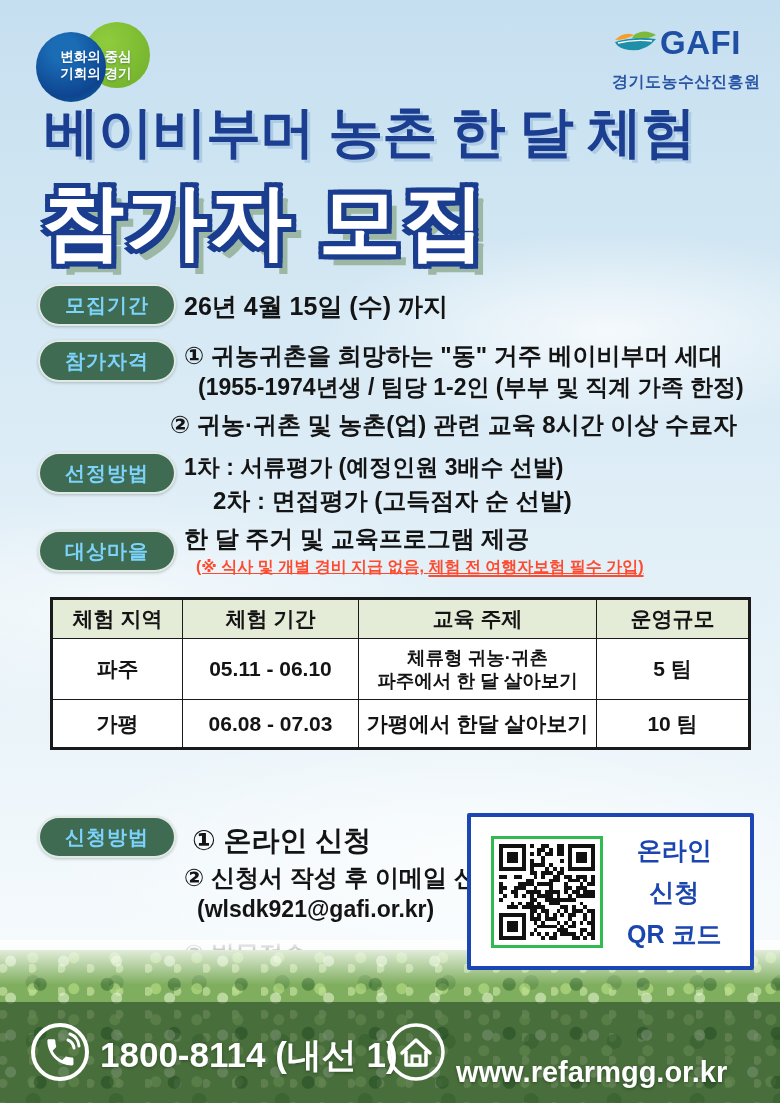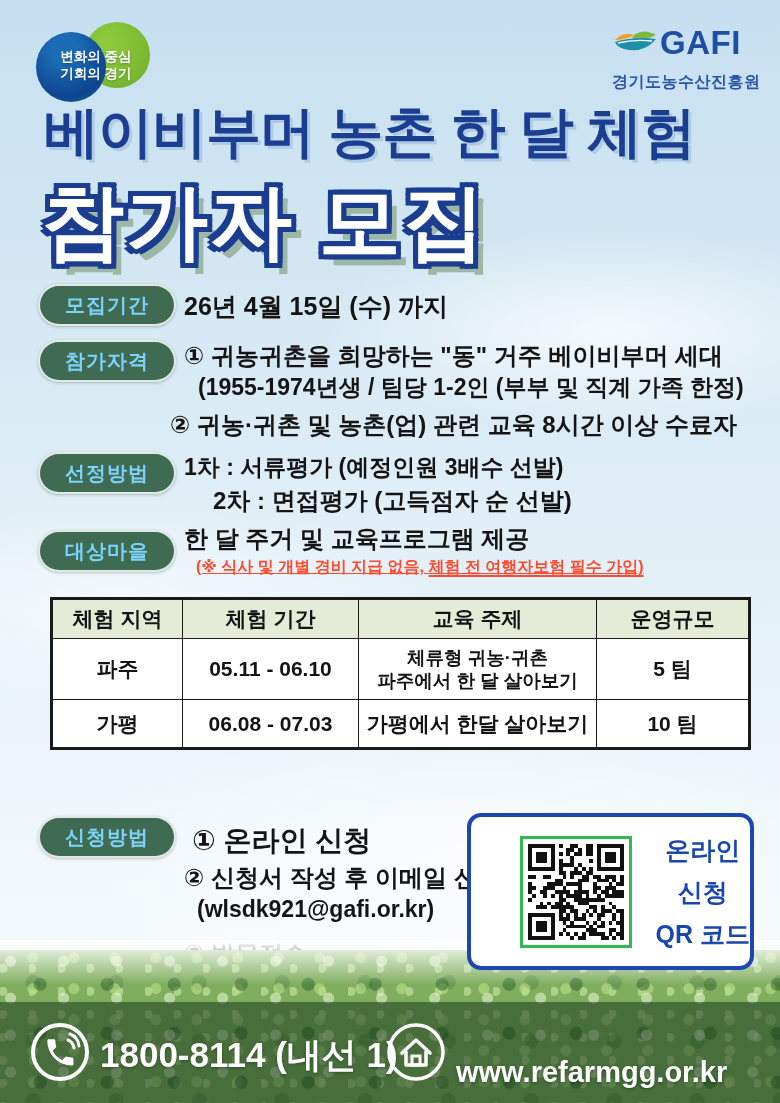--- a/index.html
+++ b/index.html
@@ -47,21 +47,21 @@
     background:#fff;border:3px solid #1a1a1a;}
   .xp-table td,.xp-table th{border:1.6px solid #1a1a1a;text-align:center;vertical-align:middle;
     font-weight:bold;color:#141414;padding:0;}
   .xp-table th{background:#e4ecd8;height:38px;font-size:21px;}
   .xp-table td{font-size:21px;}
   .xp-table .topic{font-size:18.5px;line-height:23px;}
   .r1{height:61px;}.r2{height:61px;}.r3{height:49px;}
 
   
   .qrbox{left:467px;top:813px;width:287px;height:157px;background:#fff;border:4px solid #1d46b5;
-    border-radius:14px;box-sizing:border-box;display:flex;align-items:center;justify-content:flex-end;}
+    border-radius:2px;box-sizing:border-box;display:flex;align-items:center;}
   .qrwrap{margin-left:20px;width:106px;height:106px;border:3px solid #2fbb52;background:#fff;
     display:flex;align-items:center;justify-content:center;}
   .qrtext{margin-left:24px;text-align:center;color:#1b46b0;font-size:25px;font-weight:bold;line-height:42px;}
 
   
   .field{left:0;bottom:0;width:780px;height:153px;background-color:#7fae5e;
     background-image:
       radial-gradient(circle at 20% 30%, rgba(235,250,215,.55) 0 5px, transparent 6px),
       radial-gradient(circle at 60% 70%, rgba(46,95,40,.5) 0 6px, transparent 7px),
       radial-gradient(circle at 80% 25%, rgba(186,224,134,.6) 0 5px, transparent 6px),

